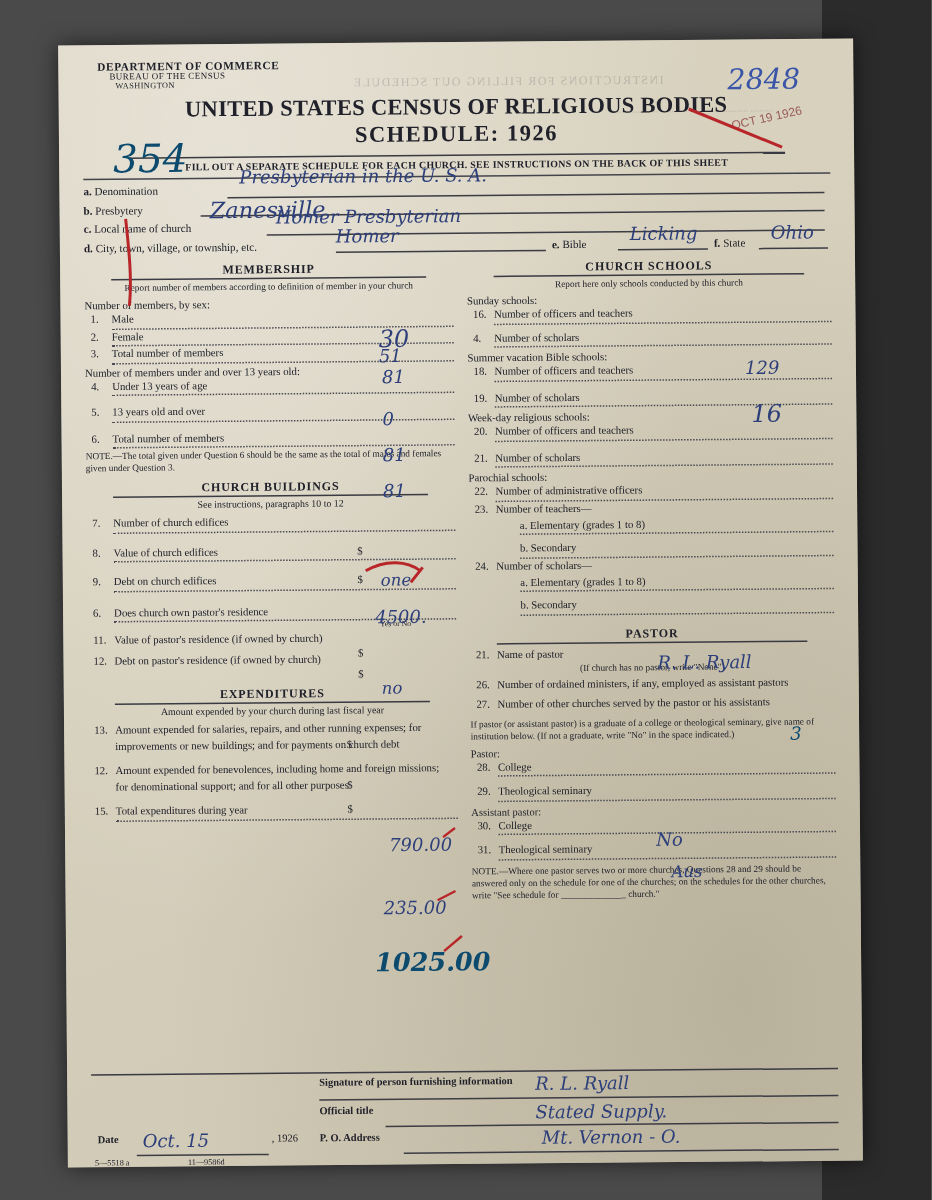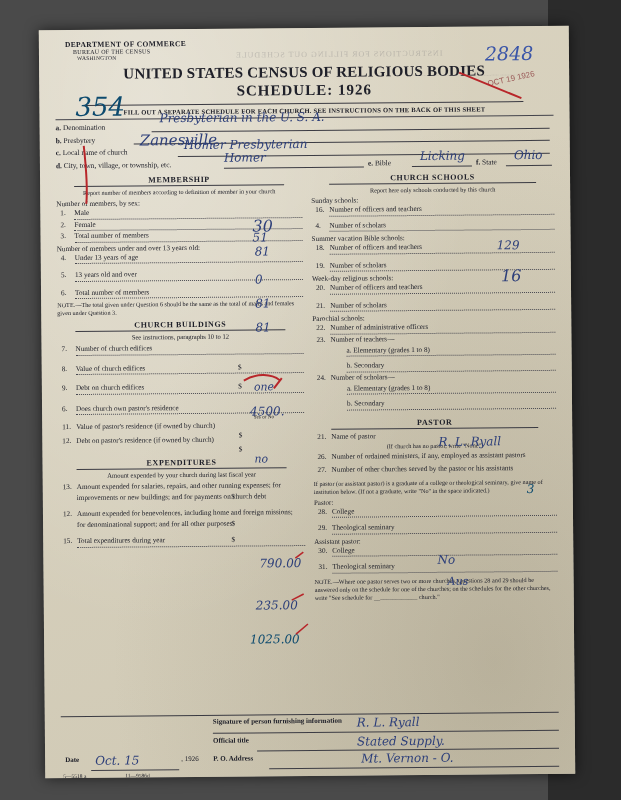--- a/index.html
+++ b/index.html
@@ -337,21 +337,21 @@
       <div class="hw" style="left:198px;top:258px;font-size:12px;">81</div>
       <div class="hw" style="left:198px;top:282px;font-size:12px;">81</div>
 
       <div class="hw" style="left:196px;top:342px;font-size:11px;">one</div>
       <div class="hw" style="left:192px;top:366px;font-size:12px;">4500.</div>
       <div class="hw" style="left:192px;top:390px;font-size:12px;"></div>
       <div class="hw" style="left:196px;top:414px;font-size:11px;">no</div>
 
       <div class="hw" style="left:200px;top:518px;font-size:12px;">790.00</div>
       <div class="hw" style="left:196px;top:560px;font-size:12px;">235.00</div>
-      <div class="red" style="left:190px;top:594px;font-size:12px;font-style:italic;">1025.00</div>
+      <div class="red" style="left:190px;top:594px;font-size:17px;font-style:italic;font-weight:bold;">1025.00</div>
 
       <div class="hw" style="left:444px;top:186px;font-size:16px;margin-top:44px;">16</div>
       <div class="hw" style="left:440px;top:202px;font-size:12px;">129</div>
 
       <div class="hw" style="left:380px;top:398px;font-size:12px;">R. L. Ryall</div>
       <div class="red" style="left:468px;top:446px;font-size:12px;font-style:italic;">3</div>
       <div class="hw" style="left:378px;top:516px;font-size:12px;">No</div>
       <div class="hw" style="left:388px;top:538px;font-size:11px;">Aus</div>
 
       <div class="hw" style="left:296px;top:678px;font-size:12px;">R. L. Ryall</div>

